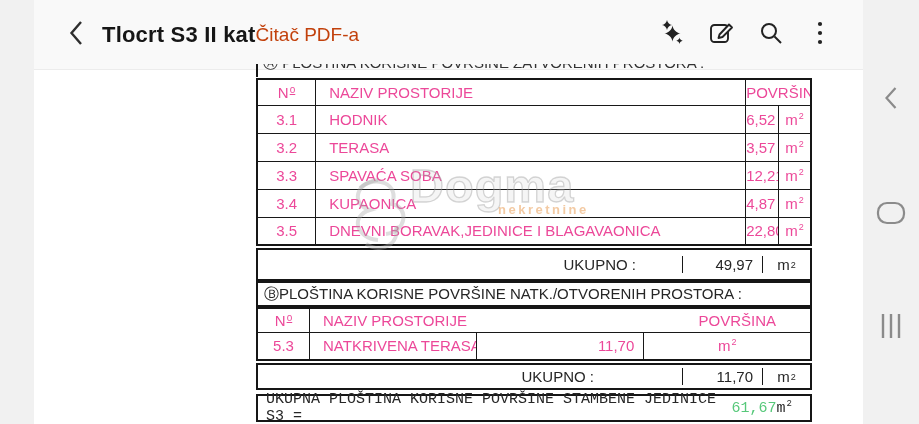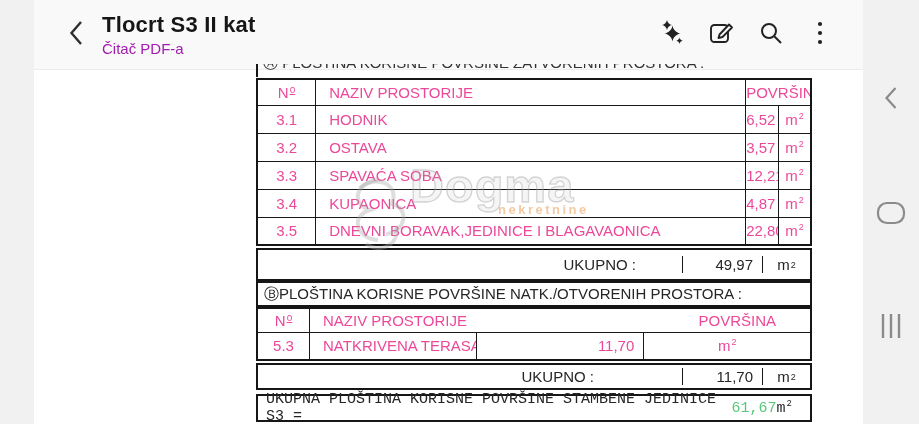--- a/index.html
+++ b/index.html
@@ -9,23 +9,23 @@
   
   .strip-left{position:absolute;left:0;top:0;width:34px;height:424px;background:#f1f1f1;}
   .strip-right{position:absolute;left:863px;top:0;width:56px;height:424px;background:#f1f1f1;}
   .rail-btn{position:absolute;left:0;width:56px;display:flex;justify-content:center;cursor:pointer;}
 
   
   .appbar{position:absolute;left:34px;top:0;width:829px;height:70px;background:#f9f9f9;
           border-bottom:1px solid #ececec;display:flex;align-items:center;box-sizing:border-box;
           padding-left:30px;}
   .back-btn{width:24px;height:30px;display:flex;align-items:center;justify-content:center;margin-right:14px;cursor:pointer;}
-  .titles{display:flex;flex-direction:column;line-height:1.15;}
+  .titles{display:flex;flex-direction:row;line-height:1.15;}
   .app-title{font-size:22px;font-weight:700;color:#161616;letter-spacing:.2px;}
-  .app-subtitle{font-size:15px;color:#a21caf;margin-top:2px;}
+  .app-subtitle{font-size:19px;color:#c2410c;margin-top:2px;}
   .actions{margin-left:auto;display:flex;align-items:center;gap:22px;padding-right:30px;}
   .action-btn{width:27px;height:27px;display:flex;align-items:center;justify-content:center;cursor:pointer;}
 
   
   .pdf-page{position:absolute;left:34px;top:70px;width:829px;height:354px;background:#ffffff;}
   .doc-abs{position:absolute;box-sizing:border-box;}
   .clipA{left:222px;top:-6px;width:556px;height:13px;overflow:hidden;border-left:2px solid #161616;}
   .clipA span{display:block;font-size:15px;line-height:18px;margin-top:-10px;padding-left:5px;white-space:nowrap;color:#333;}
 
   table.dtbl{border-collapse:collapse;table-layout:fixed;width:556px;background:transparent;}
@@ -136,21 +136,21 @@
         <th class="c-val c-unit" colspan="2" style="text-align:center;font-weight:400;">POVRŠINA</th>
       </tr>
       <tr class="rowA">
         <td class="c-no">3.1</td>
         <td class="c-name">HODNIK</td>
         <td class="c-val">6,52</td>
         <td class="c-unit"><span>m</span><sup class="u2">2</sup></td>
       </tr>
       <tr class="rowA">
         <td class="c-no">3.2</td>
-        <td class="c-name">OSTAVA</td>
+        <td class="c-name">TERASA</td>
         <td class="c-val">3,57</td>
         <td class="c-unit"><span>m</span><sup class="u2">2</sup></td>
       </tr>
       <tr class="rowA">
         <td class="c-no">3.3</td>
         <td class="c-name">SPAVAĆA SOBA</td>
         <td class="c-val">12,21</td>
         <td class="c-unit"><span>m</span><sup class="u2">2</sup></td>
       </tr>
       <tr class="rowA">

